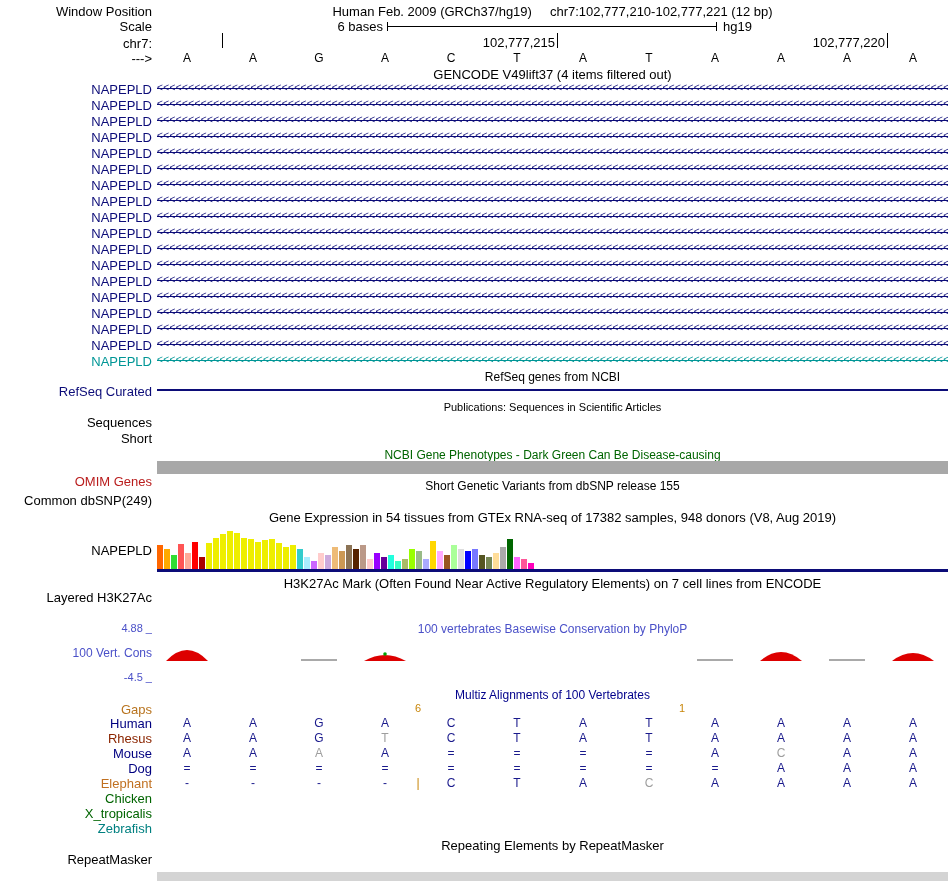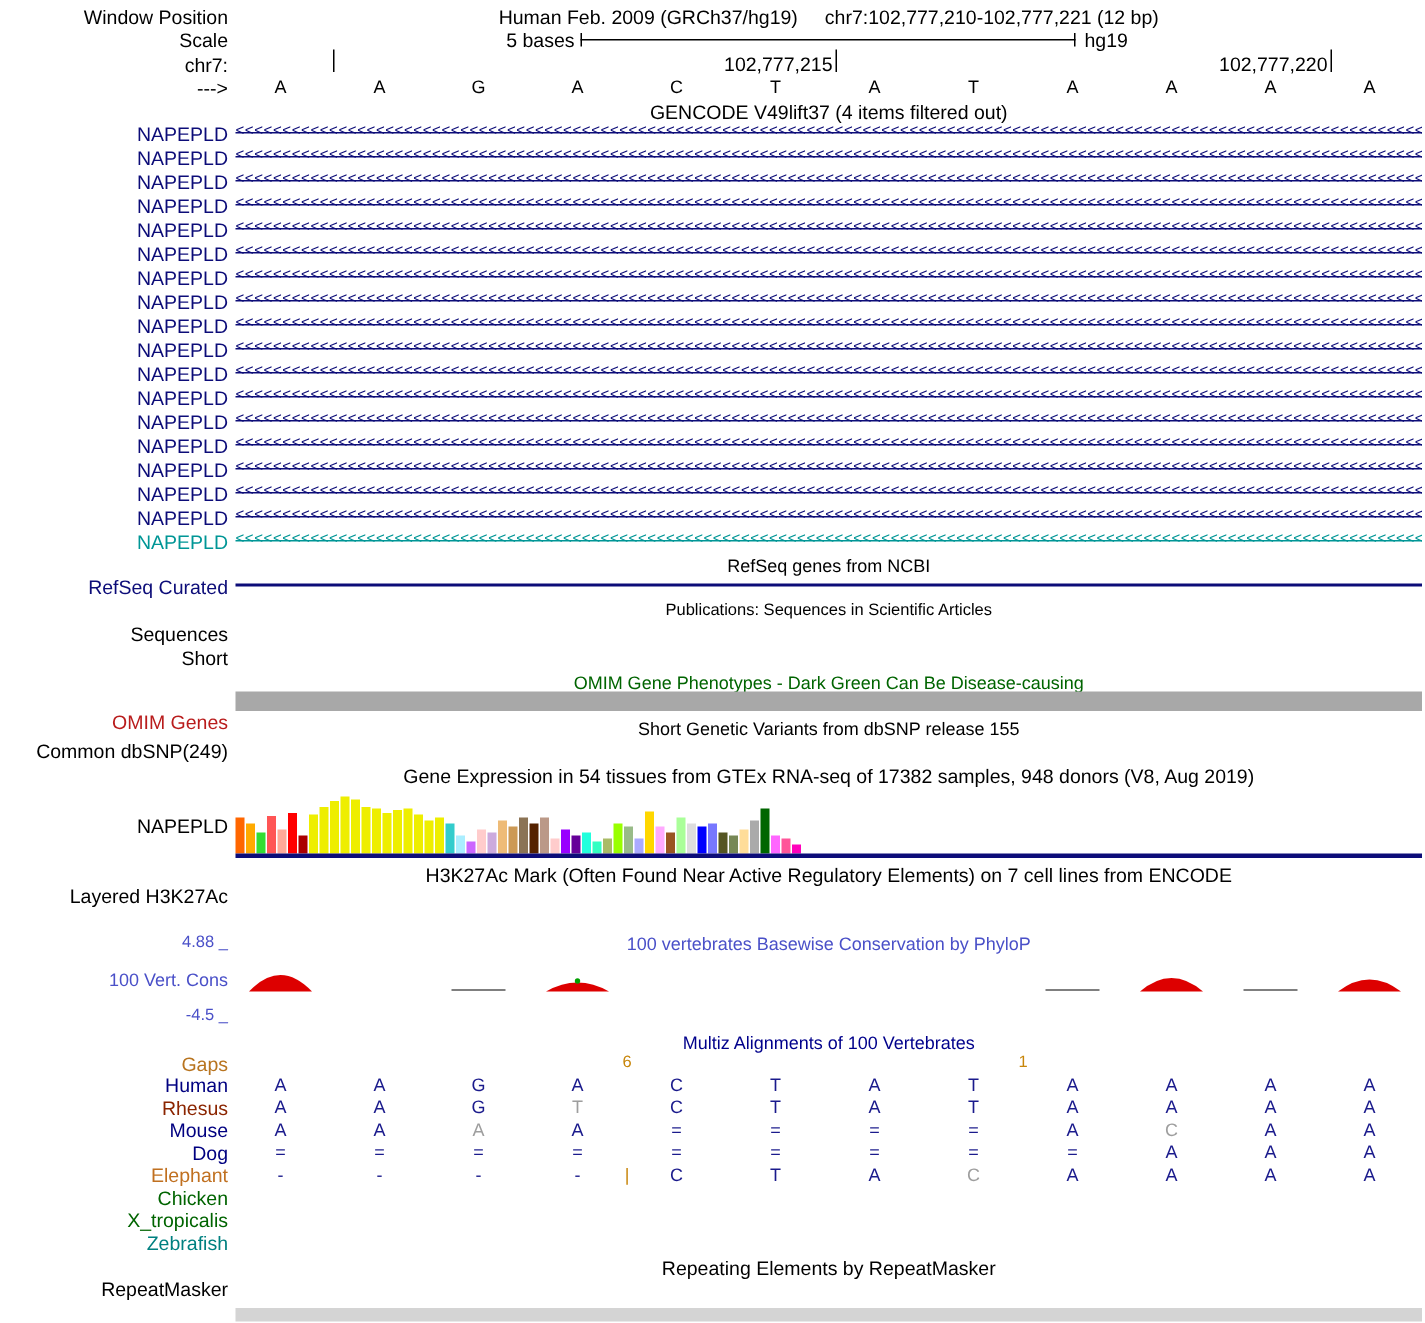--- a/index.html
+++ b/index.html
@@ -27,21 +27,21 @@
 <body>
 
 <div id="root">
 
   <div class="side-label" style="top:4px">Window Position</div>
   <div class="center-title" style="top:4px">
     <span>Human Feb. 2009 (GRCh37/hg19)</span><span class="title-gap"></span><span>chr7:102,777,210-102,777,221 (12 bp)</span>
   </div>
 
   <div class="side-label" style="top:19px">Scale</div>
-  <div class="abs" style="top:19px;right:567px;white-space:nowrap">5 bases</div>
+  <div class="abs" style="top:19px;right:567px;white-space:nowrap">6 bases</div>
   <div class="abs scale-line"></div>
   <div class="abs scale-tick" style="left:387px"></div>
   <div class="abs scale-tick" style="left:716px"></div>
   <div class="abs" style="top:19px;left:723px">hg19</div>
 
   <div class="side-label" style="top:36px">chr7:</div>
   <div>
       <div class="ruler-tick" style="left: 222px;"></div>
       <div class="ruler-label" style="right: 395px;">102,777,215</div>
       <div class="ruler-tick" style="left: 557px;"></div>
@@ -106,21 +106,21 @@
     </div>
 
   <div class="center-title fs12" style="top:370px">RefSeq genes from NCBI</div>
   <div class="side-label" style="top: 384px; color: rgb(12, 12, 120);">RefSeq Curated</div>
   <div class="abs" style="left: 157px; top: 389px; width: 791px; height: 2px; background: rgb(12, 12, 120);"></div>
 
   <div class="center-title fs11" style="top:401px">Publications: Sequences in Scientific Articles</div>
   <div class="side-label" style="top:415px">Sequences</div>
   <div class="side-label" style="top:431px">Short</div>
 
-  <div class="center-title fs12" style="top: 448px; color: rgb(0, 100, 0);">OMIM Gene Phenotypes - Dark Green Can Be Disease-causing</div>
+  <div class="center-title fs12" style="top: 448px; color: rgb(0, 100, 0);">NCBI Gene Phenotypes - Dark Green Can Be Disease-causing</div>
   <div class="side-label" style="top: 474px; color: #b91c1c;">OMIM Genes</div>
   <div class="abs" style="left: 157px; top: 461px; width: 791px; height: 13px; background: rgb(168, 168, 168);"></div>
 
   <div class="center-title fs12" style="top:479px">Short Genetic Variants from dbSNP release 155</div>
   <div class="side-label" style="top:493px">Common dbSNP(249)</div>
 
   <div class="center-title" style="top:510px">Gene Expression in 54 tissues from GTEx RNA-seq of 17382 samples, 948 donors (V8, Aug 2019)</div>
   <div class="side-label" style="top:543px">NAPEPLD</div>
   <div>
       <div class="gtex-bar" style="left: 157px; top: 545px; height: 24px; background: rgb(255, 102, 0);"></div>

